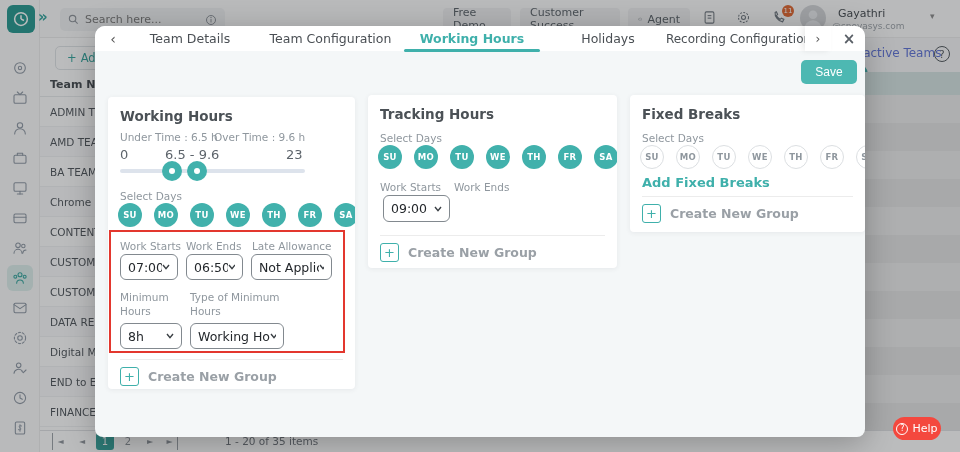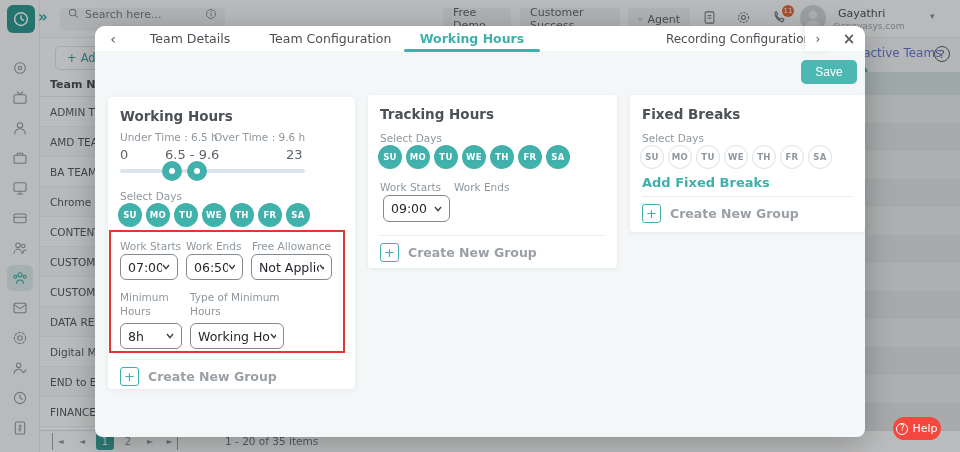--- a/index.html
+++ b/index.html
@@ -4,21 +4,21 @@
 <style>
   * { margin:0; padding:0; box-sizing:border-box; }
   html,body { width:960px; height:452px; overflow:hidden; }
   body { font-family:"DejaVu Sans","Liberation Sans",sans-serif; background:#fff; position:relative; }
   .screen { position:relative; width:960px; height:452px; background:#fff; }
 
   
   .hdr { position:absolute; left:0; top:0; width:960px; height:38px; background:#fdfdfd; border-bottom:1px solid #ececec; z-index:1; }
   .logo { position:absolute; left:7px; top:5px; width:28px; height:28px; border-radius:6px; background:#1f968c; display:flex; align-items:center; justify-content:center; }
   .chev { position:absolute; left:38px; top:8px; color:#2fa39b; font-size:15px; font-weight:bold; letter-spacing:-2px; }
-  .search { position:absolute; left:60px; top:8px; width:165px; height:23px; background:#f1f2f3; border-radius:5px; display:flex; align-items:flex-start; padding:0 8px; gap:6px; }
+  .search { position:absolute; left:60px; top:8px; width:165px; height:23px; background:#f1f2f3; border-radius:5px; display:flex; align-items:center; padding:0 8px; gap:6px; }
   .search input { border:none; background:transparent; outline:none; font-size:11px; color:#6a7077; width:100px; font-family:inherit; }
   .hbtn { position:absolute; top:8px; height:22px; background:#f0f1f2; border-radius:4px; font-size:11px; color:#565d64; display:flex; align-items:center; justify-content:center; gap:5px; padding:0 10px; }
   .hicon { position:absolute; top:10px; color:#6c747c; }
   .badge { position:absolute; left:10px; top:-5px; min-width:12px; height:12px; background:#e0622a; border-radius:50%; color:#fff; font-size:7px; display:flex; align-items:center; justify-content:center; }
   .avatar { position:absolute; left:800px; top:5px; width:26px; height:26px; border-radius:50%; background:#d3d5d8; overflow:hidden; }
   .uname { position:absolute; left:832px; top:7px; font-size:11px; color:#3f454a;margin-left:6px; }
   .uemail { position:absolute; left:832px; top:21px; font-size:9px; color:#9aa0a6; }
   .caret { position:absolute; left:930px; top:11px; font-size:9px; color:#888; }
 
   .sidebar { position:absolute; left:0; top:0; width:40px; height:452px; background:#fcfcfc; border-right:1px solid #ededed; z-index:2; }
@@ -59,21 +59,21 @@
   .tab-next { left:710px; width:26px; background:#fff; box-shadow:-3px 0 6px rgba(0,0,0,.08); font-size:12px; }
   .tab-close { left:742px; width:24px; font-size:15px; color:#5a6067; font-weight:bold; }
   .savebtn { position:absolute; top:34px; right:8px; width:56px; height:24px; background:#4db8b2; color:#fff; font-size:12px; border:none; border-radius:5px; display:flex; align-items:center; justify-content:center; }
 
   .card { position:absolute; background:#fff; border-radius:4px; box-shadow:0 1px 5px rgba(60,70,80,.08); overflow:hidden; }
   .ctitle { position:absolute; left:12px; top:11px; font-size:13.5px; font-weight:bold; color:#4b5156; }
   .lbl { position:absolute; font-size:10.5px; color:#8f979e; line-height:14px; }
   .num { position:absolute; font-size:13px; color:#5d646b; }
   .day { width:24px; height:24px; border-radius:50%; background:#41b1ac; color:#fff; font-size:8.5px; font-weight:bold; display:flex; align-items:center; justify-content:center; letter-spacing:.3px; flex:0 0 auto; }
   .day.off { background:#fff; border:1px solid #dcdfe2; color:#8f979e; }
-  .days { position:absolute; display:flex; gap:4px; }
+  .days { position:absolute; display:flex; gap:12px; }
   .sel { position:absolute; height:26px; border:1px solid #82898f; border-radius:6px; background:#fff; display:flex; align-items:center; justify-content:space-between; padding:0 7px; font-size:12.5px; color:#24282c; }
   .sel .v { white-space:nowrap; overflow:hidden; }
   .divider { position:absolute; left:12px; right:12px; border-top:1px solid #ececec; }
   .cgroup { position:absolute; display:flex; align-items:center; gap:9px; }
   .plusbox { width:19px; height:19px; border:1.4px solid #3fb0ab; border-radius:3px; color:#3fb0ab; font-size:13px; display:flex; align-items:center; justify-content:center; }
   .cgtext { font-size:12.5px; font-weight:bold; color:#9aa0a6; }
   .track { position:absolute; left:12px; top:72px; width:185px; height:4px; background:#dde3ec; border-radius:2px; }
   .handle { position:absolute; top:-8px; width:20px; height:20px; border-radius:50%; background:#41b1ac; }
   .handle::after { content:""; position:absolute; left:7px; top:7px; width:6px; height:6px; border-radius:50%; background:#fff; }
   .redbox { position:absolute; left:1px; top:133px; width:236px; height:123px; border:2px solid #e3372e; pointer-events:none; z-index:3; }
@@ -292,20 +292,21 @@
   </div>
 
   <div class="overlay"></div>
 
   <div class="modal">
     <div class="tabbar">
       <div class="tab-nav" style="left:8px;width:20px;font-size:14px">‹</div>
       <div class="tab" style="left:168px;width:135px">Team Configuration</div>
       <div class="tab" style="left:40px;width:110px">Team Details</div>
       <div class="tab active" style="left:309px;width:136px">Working Hours</div>
+      <div class="tab" style="left:458px;width:110px">Holidays</div>
       <div class="tab" style="left:576px;width:135px;font-size:12px">Recording Configuration</div>
       <div class="tab-nav tab-next">›</div>
       <div class="tab-nav tab-close">×</div>
     </div>
 
     <button class="savebtn">Save</button>
 
     <div class="card" style="left:13px;top:71px;width:247px;height:292px">
       <div class="ctitle">Working Hours</div>
       <div class="lbl" style="left:12px;top:33px">Under Time : 6.5 h</div>
@@ -323,21 +324,21 @@
         <div class="day">MO</div>
         <div class="day">TU</div>
         <div class="day">WE</div>
         <div class="day">TH</div>
         <div class="day">FR</div>
         <div class="day">SA</div>
       </div>
 
       <div class="lbl" style="left:12px;top:142px">Work Starts</div>
       <div class="lbl" style="left:78px;top:142px">Work Ends</div>
-      <div class="lbl" style="left:144px;top:142px">Free Allowance</div>
+      <div class="lbl" style="left:144px;top:142px">Late Allowance</div>
       <div class="sel" style="left:12px;top:157px;width:58px">
         <span class="v">07:00</span>
         <svg width="8" height="6">
             <polyline points="1,1 4,4.6 7,1" fill="none" stroke="#3a3f44" stroke-width="1.4"></polyline>
           </svg>
       </div>
       <div class="sel" style="left:78px;top:157px;width:57px">
         <span class="v">06:50</span>
         <svg width="8" height="6">
             <polyline points="1,1 4,4.6 7,1" fill="none" stroke="#3a3f44" stroke-width="1.4"></polyline>

